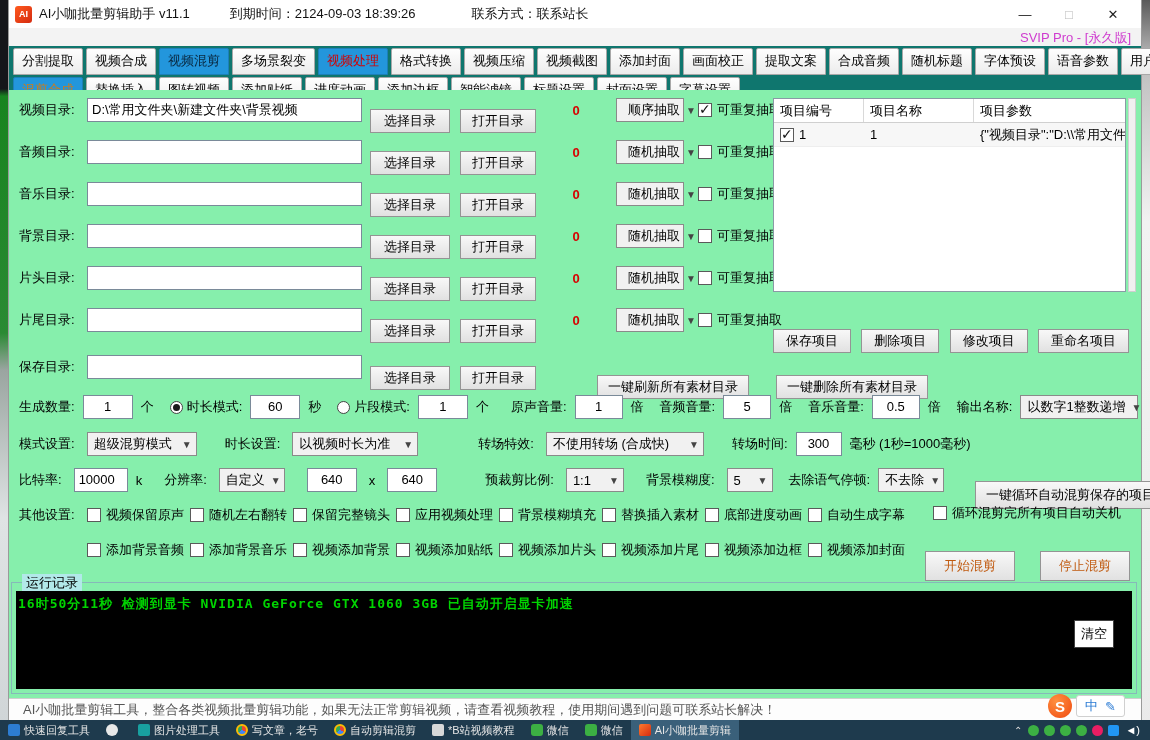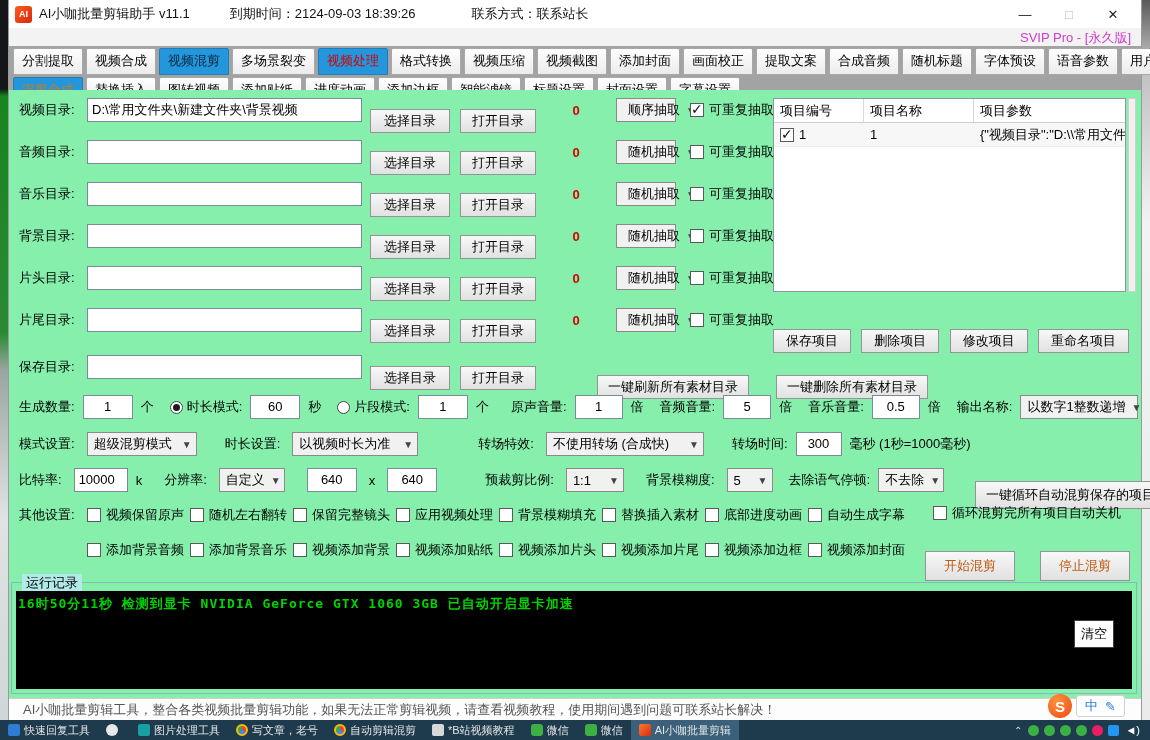--- a/index.html
+++ b/index.html
@@ -23,21 +23,21 @@
   .title-meta { color:#111; margin-right:56px; }
   .win-controls { margin-left:auto; display:flex; align-items:center; }
   .win-btn { width:44px; height:26px; display:flex; align-items:center; justify-content:center; color:#222; font-size:13px; }
   .win-btn.max { color:#b9b9b9; }
 
   
   .substrip { height:18px; background:#f3f3f3; position:relative; }
   .vip { position:absolute; right:10px; top:1px; color:#cf3ccf; font-size:13px; }
 
   
-  .tabrow { padding:2px 2px 0 4px; display:flex; flex-wrap:nowrap; background:#a3a3a3; }
+  .tabrow { padding:2px 2px 0 4px; display:flex; flex-wrap:nowrap; background:#0f766e; }
   .tab { display:inline-flex; align-items:center; padding:3px 8px 4px; margin-right:3px; border:1px solid #a8a8a8;
     border-radius:2px 2px 0 0; background:linear-gradient(#fefefe,#ececec); white-space:nowrap; color:#000; }
   .tab.active { background:#2396dc; border-color:#1d7fb8; color:#09273e; }
   .tab.active.red { color:#d40000; }
   .tab.active.orange { color:#c87d1f; }
 
   
   #content { position:absolute; left:0; top:90px; width:1132px; height:608px; background:#86efac; }
 
   .row { position:absolute; display:flex; align-items:center; height:26px; }
@@ -58,21 +58,21 @@
   .radio.on::after { content:""; position:absolute; left:2px; top:2px; width:7px; height:7px; border-radius:50%; background:#1a1a1a; }
 
   
   #dir-rows { position:absolute; left:0; top:8px; }
   #dir-rows .dirrow { position:relative; display:flex; align-items:center; height:24px; margin-bottom:18px; }
   .dirrow .lbl { width:68px; margin-left:10px; }
   .dirrow .textbox { width:275px; }
   .dirrow .choose { margin-left:8px; width:80px; }
   .dirrow .open { margin-left:10px; width:76px; }
   .dirrow .count { margin-left:30px; width:20px; }
-  .dirrow .sel { margin-left:30px; width:60px;padding-left:11px; }
+  .dirrow .sel { margin-left:30px; width:68px;padding-left:11px; }
   .dirrow .cb { margin-left:14px; }
 
   
   #project-panel { position:absolute; left:764px; top:8px; width:353px; height:194px; background:#fff; border:1px solid #8a9aa5; }
   .ptable-head { display:flex; height:24px; border-bottom:1px solid #d0d0d0; align-items:center; }
   .ptable-head .hc { padding-left:6px; border-right:1px solid #d9d9d9; height:100%; display:flex; align-items:center; }
   .hc.c1 { width:90px; } .hc.c2 { width:110px; } .hc.c3 { flex:1; border-right:none; }
   .ptable-row { display:flex; height:24px; align-items:center; background:#f7f7f7; border-bottom:1px solid #eee; }
   .ptable-row .rc { padding-left:6px; white-space:nowrap; overflow:hidden; }
   .rc.c1 { width:90px; display:flex; align-items:center; gap:5px; } .rc.c2 { width:110px; } .rc.c3 { flex:1; }

